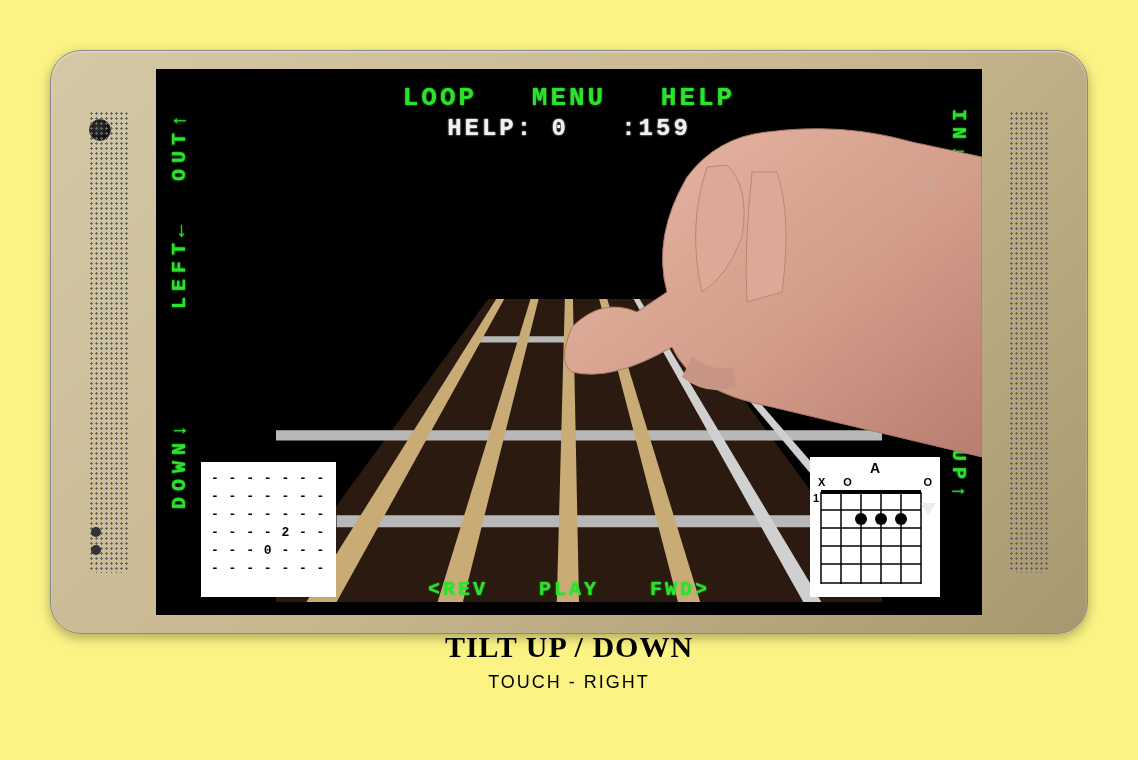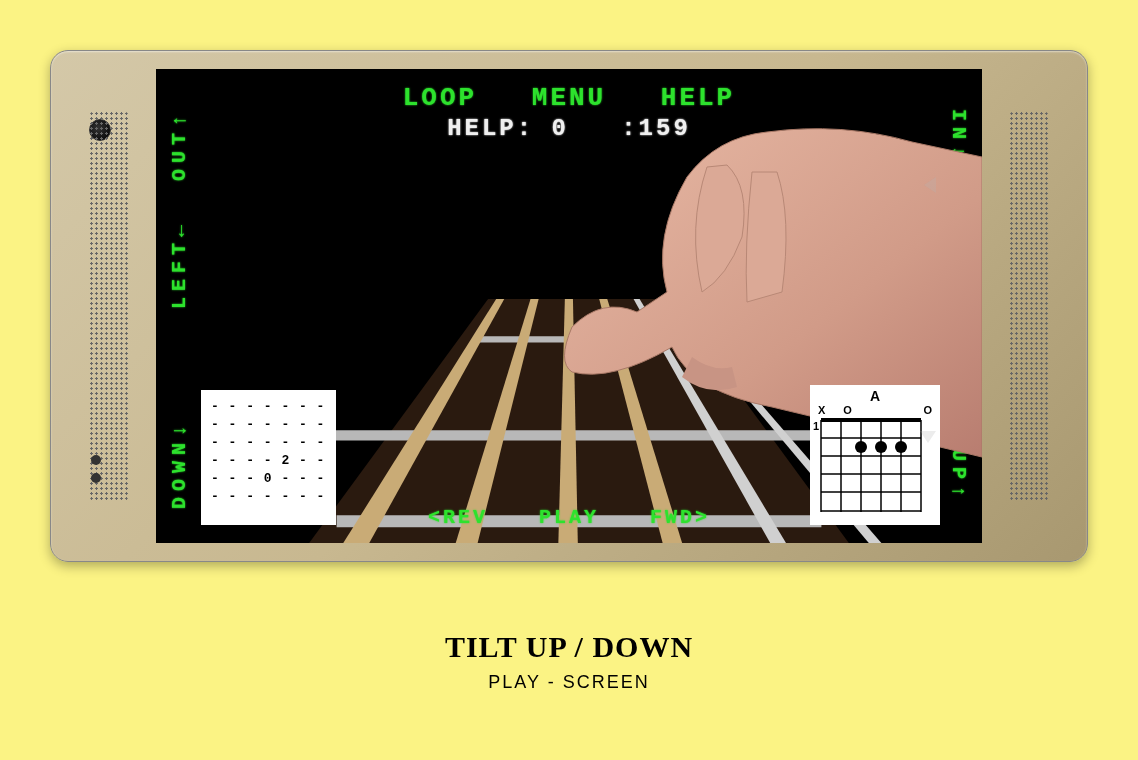--- a/index.html
+++ b/index.html
@@ -9,23 +9,23 @@
     background: #fbf384;
     font-family: sans-serif;
     position: relative;
     overflow: hidden;
   }
   .phone {
     position: absolute;
     left: 50px;
     top: 50px;
     width: 1038px;
-    height: 512px;
+    height: 584px;
     background: linear-gradient(135deg, #d4c8a8 0%, #c8b890 50%, #a89870 100%);
-    border-radius: 18px;
+    border-radius: 31px;
     box-shadow: 0 4px 12px rgba(0,0,0,0.3), inset 0 1px 2px rgba(255,255,255,0.5);
     border: 1px solid #888;
   }
   .bezel-left, .bezel-right {
     position: absolute;
     top: 10px;
     bottom: 10px;
     width: 85px;
   }
   .bezel-left { left: 10px; border-radius: 12px 0 0 12px; }
@@ -338,14 +338,14 @@
     </div>
 
     <div class="nav-back"></div>
     <div class="nav-down"></div>
 
   </div>
 </div>
 
 <div class="caption">
   <div class="cap1">TILT  UP / DOWN</div>
-  <div class="cap2">PLAY - SCREEN</div>
+  <div class="cap2">TOUCH - RIGHT</div>
 </div>
 
 </body></html>

